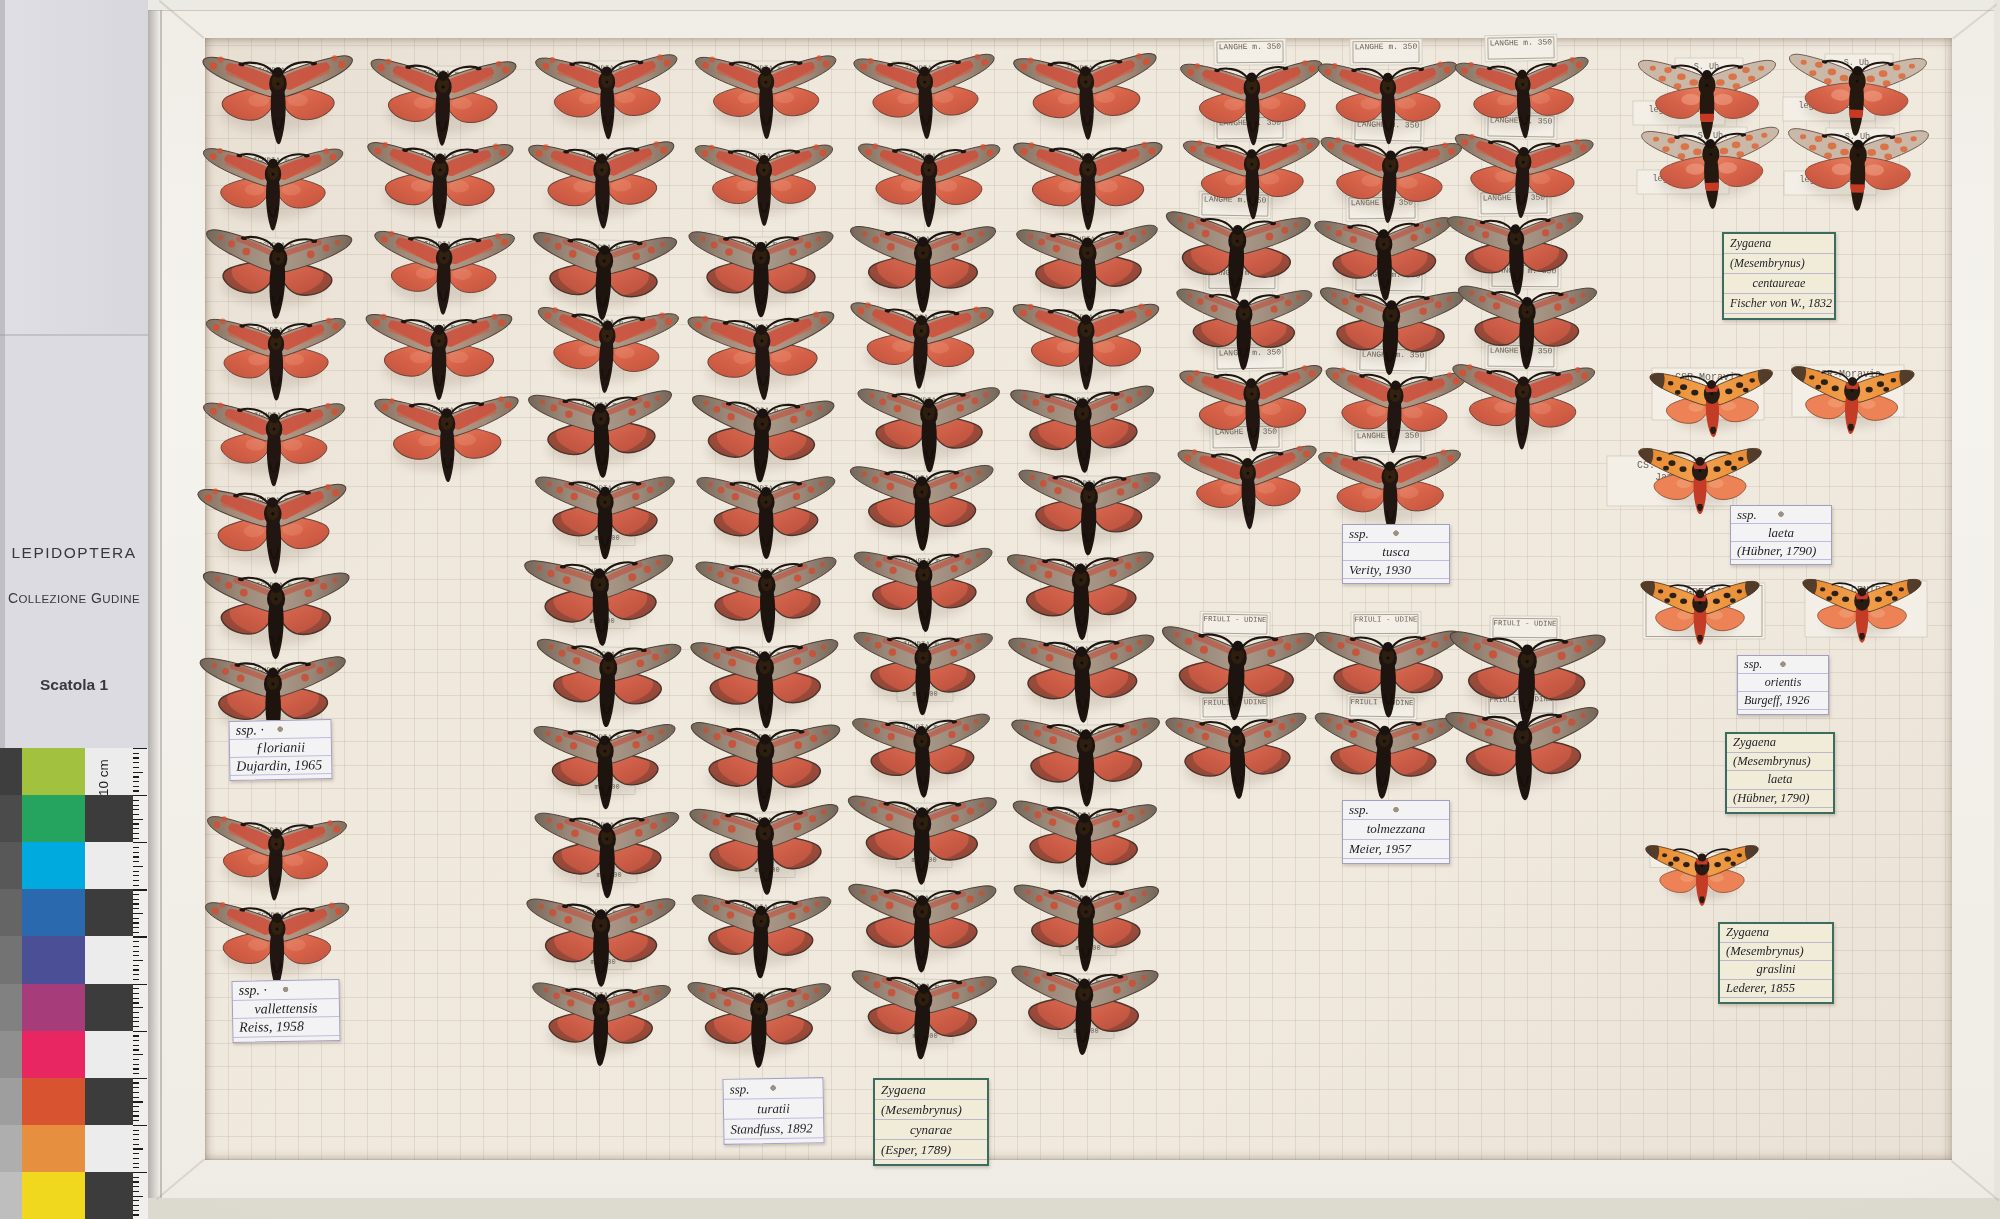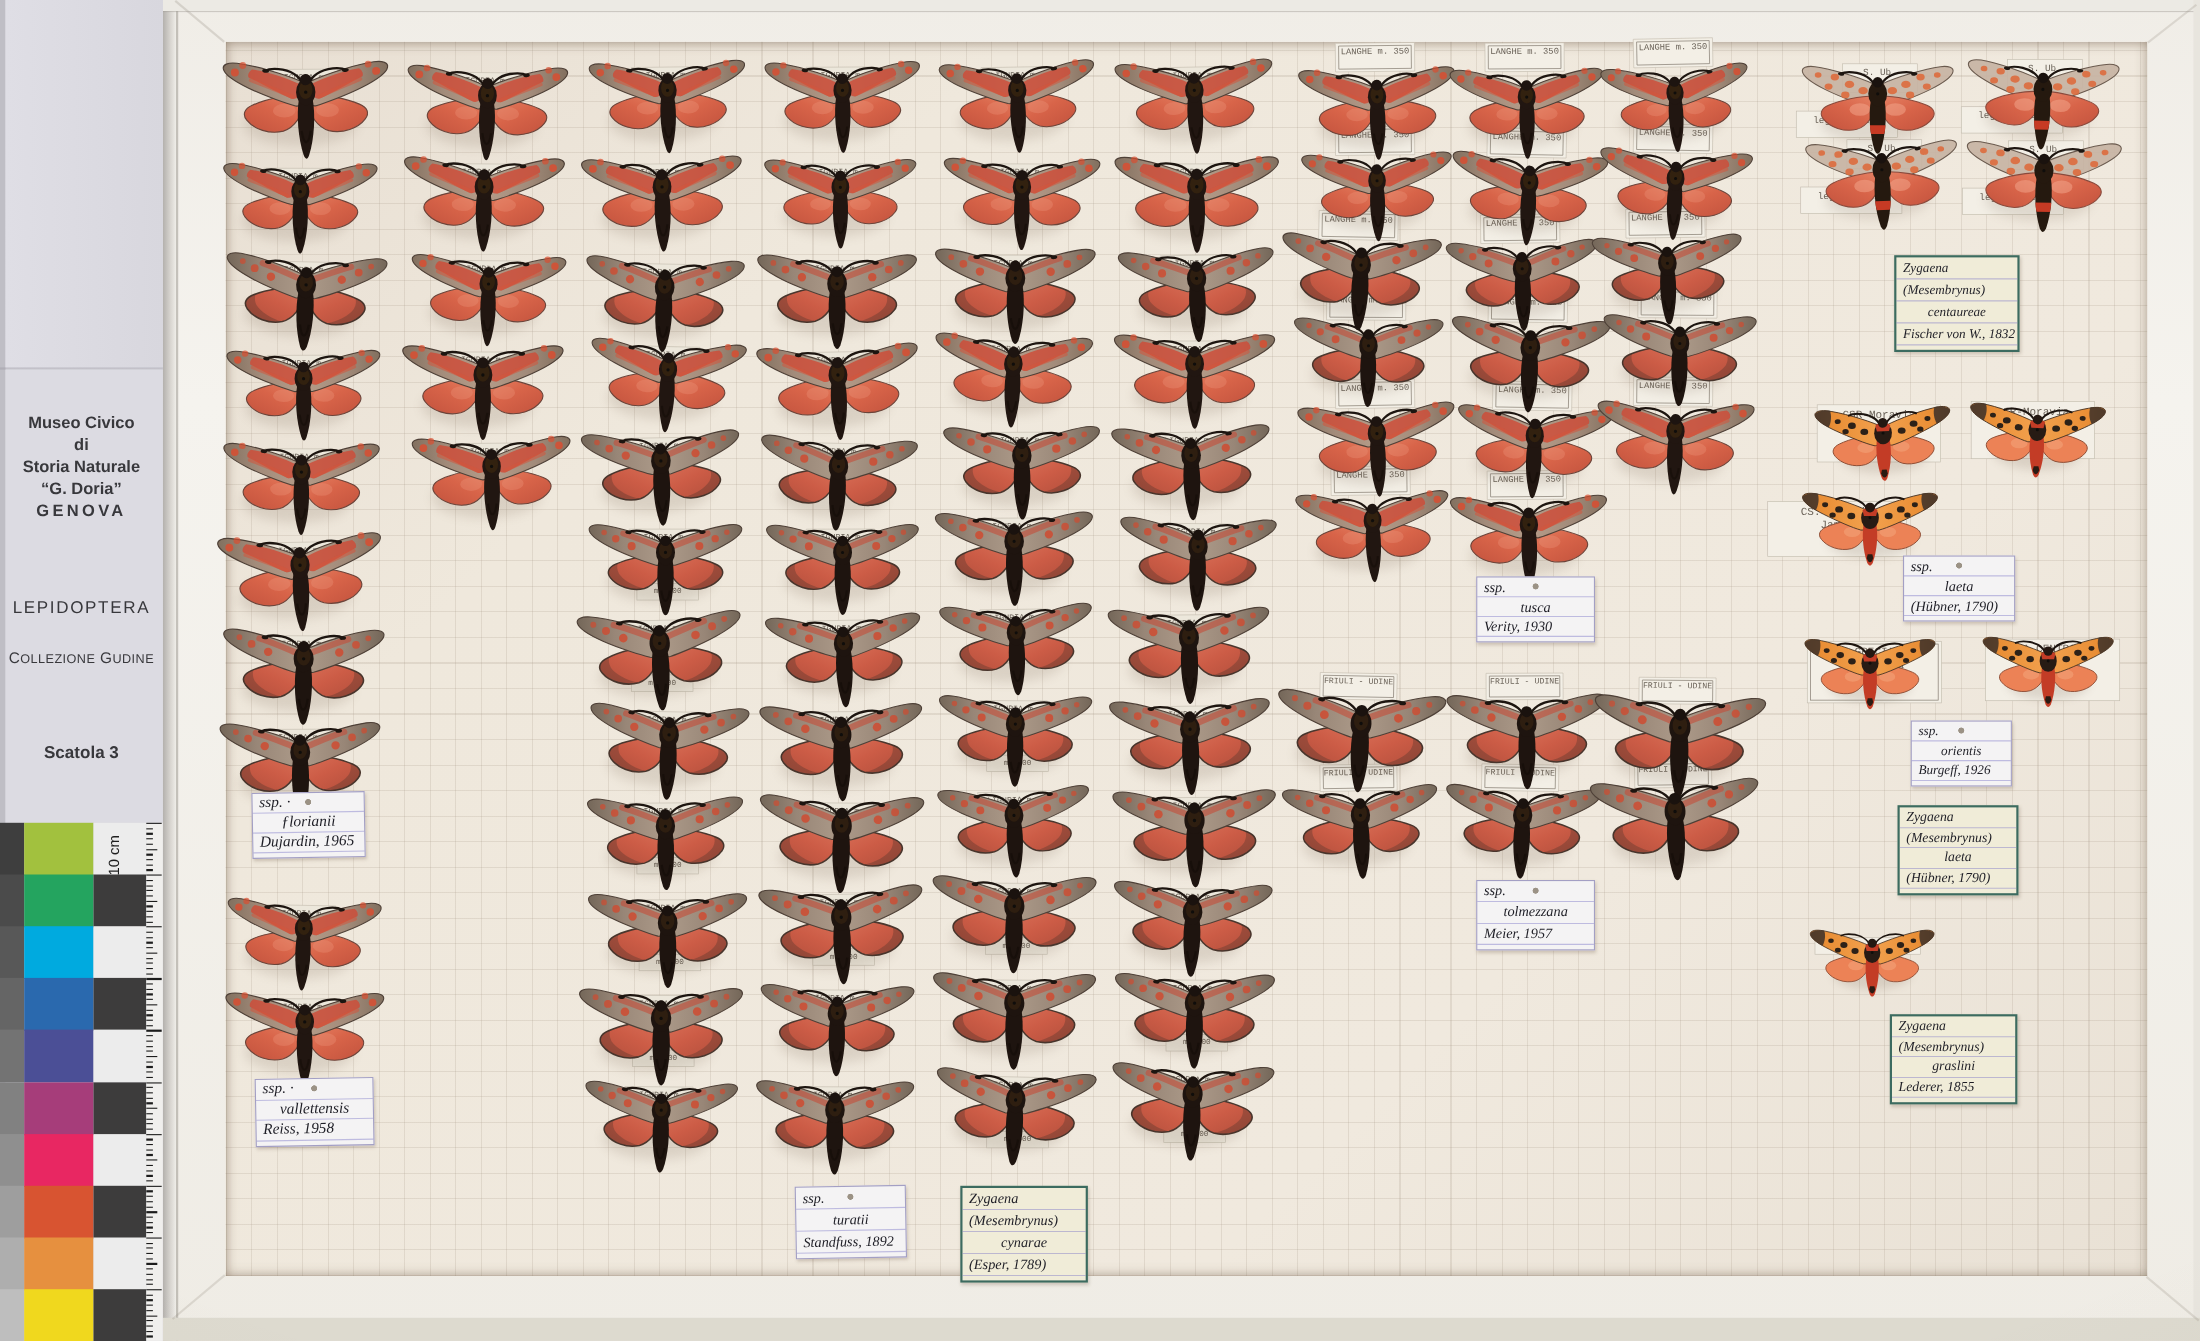--- a/index.html
+++ b/index.html
@@ -794,24 +794,23 @@
       <div style="height:17.5px;line-height:17.5px;text-align:center;border-bottom:1px solid rgba(125,120,200,.45);padding:0 6px;overflow:visible;white-space:nowrap">graslini</div>
       <div style="height:17.5px;line-height:17.5px;text-align:left;border-bottom:1px solid rgba(125,120,200,.45);padding:0 6px;overflow:visible;white-space:nowrap">Lederer, 1855</div>
     </div>
 <div style="position:absolute;left:0;top:0;width:2000px;height:1219px;pointer-events:none;background:radial-gradient(ellipse 135% 120% at 52% 42%, rgba(0,0,0,0) 55%, rgba(88,72,58,.10) 100%);"></div>
 
 <div style="position:absolute;left:0;top:0;width:148px;height:1219px;background:linear-gradient(180deg,#dcdbe1,#d6d5dc 40%,#d3d2d9);">
  <div style="position:absolute;left:0;top:0;width:5px;height:100%;background:#bfbec5"></div>
  <div style="position:absolute;left:5px;top:0;width:143px;height:334px;background:linear-gradient(90deg,#dfdee5,#d8d7de)"></div>
  <div style="position:absolute;left:0;top:334px;width:148px;height:2px;background:rgba(130,128,140,.25)"></div>
  <div style="position:absolute;left:5px;top:336px;width:143px;height:412px;background:#dcdbe2"></div>
- <div style="position:absolute;left:0;top:375px;width:148px;text-align:center;font-family:'Liberation Sans',sans-serif;font-weight:bold;font-size:15px;color:#38383c;line-height:20px;">Museo Civico<br>di<br>Storia Naturale<br>“G. Doria”<br><span style="letter-spacing:3px">GENOVA</span></div>
  <div style="position:absolute;left:0;top:544px;width:148px;text-align:center;font-family:'Liberation Sans',sans-serif;font-size:15.5px;letter-spacing:1.5px;color:#38383c;">LEPIDOPTERA</div>
  <div style="position:absolute;left:0;top:590px;width:148px;text-align:center;font-family:'Liberation Sans',sans-serif;font-size:14px;letter-spacing:.4px;color:#38383c;">C<span style="font-size:11.5px">OLLEZIONE</span> G<span style="font-size:11.5px">UDINE</span></div>
- <div style="position:absolute;left:0;top:676px;width:148px;text-align:center;font-family:'Liberation Sans',sans-serif;font-weight:bold;font-size:15.5px;color:#38383c;">Scatola 3</div>
+ <div style="position:absolute;left:0;top:676px;width:148px;text-align:center;font-family:'Liberation Sans',sans-serif;font-weight:bold;font-size:15.5px;color:#38383c;">Scatola 1</div>
  <div style="position:absolute;left:0;top:748px;width:22px;height:48px;background:rgb(62,62,62)"></div>
       <div style="position:absolute;left:22px;top:748px;width:63px;height:48px;background:#a2c13e"></div>
       <div style="position:absolute;left:85px;top:748px;width:48px;height:48px;background:#ececec"></div>
       <div style="position:absolute;left:0;top:795px;width:22px;height:48px;background:rgb(75,75,75)"></div>
       <div style="position:absolute;left:22px;top:795px;width:63px;height:48px;background:#24a45f"></div>
       <div style="position:absolute;left:85px;top:795px;width:48px;height:48px;background:#3d3c3c"></div>
       <div style="position:absolute;left:0;top:842px;width:22px;height:48px;background:rgb(88,88,88)"></div>
       <div style="position:absolute;left:22px;top:842px;width:63px;height:48px;background:#00aadf"></div>
       <div style="position:absolute;left:85px;top:842px;width:48px;height:48px;background:#ececec"></div>
       <div style="position:absolute;left:0;top:889px;width:22px;height:48px;background:rgb(101,101,101)"></div>

